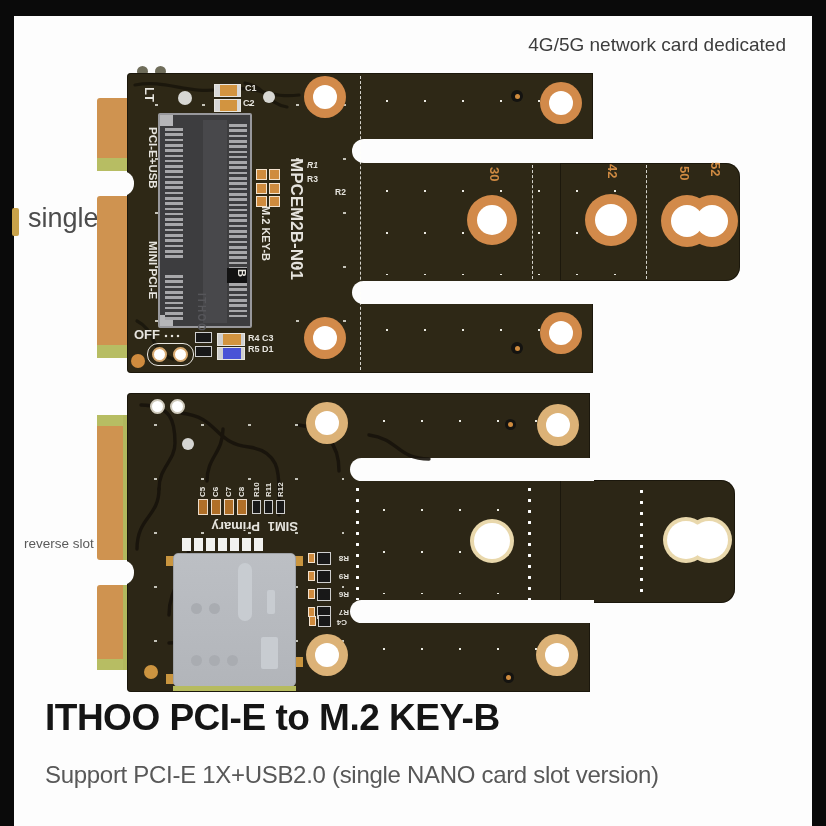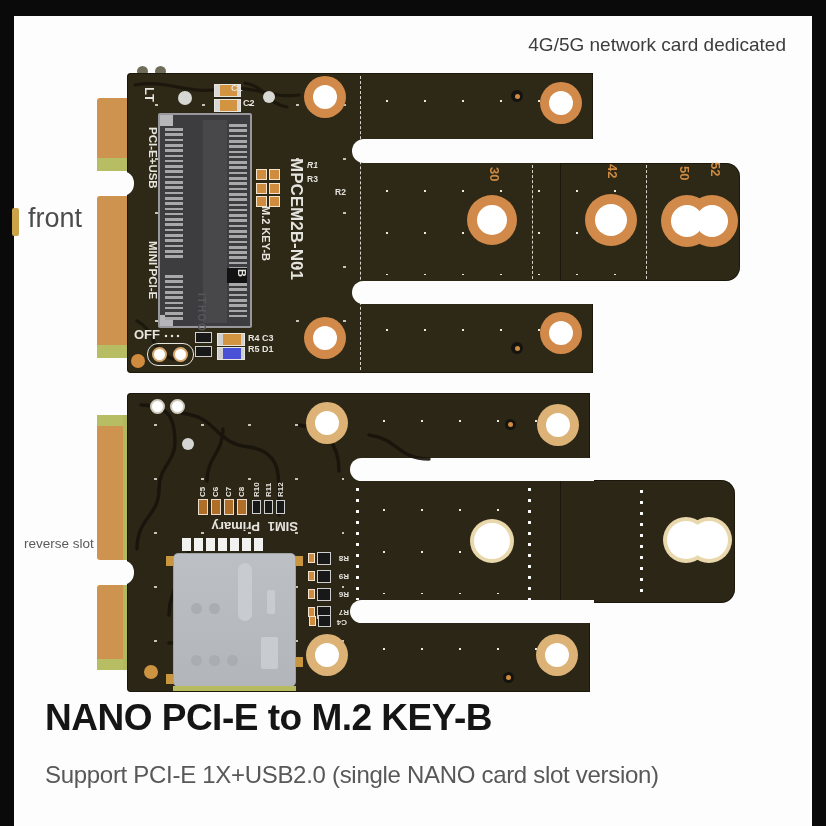--- a/index.html
+++ b/index.html
@@ -49,21 +49,21 @@
 <div id="scene">
 
   <div class="bar" style="left:0;top:0;width:826px;height:15px;"></div>
   <div class="bar" style="left:0;top:810;width:826px;height:16px;"></div>
   <div class="bar" style="left:0;top:0;width:14px;height:826px;"></div>
   <div class="bar" style="left:812px;top:0;width:14px;height:826px;"></div>
   <div class="abs" style="left:12px;top:208px;width:7px;height:28px;background:#c9a24a;border-radius:2px;"></div>
 
   <div class="lbl" style="top:35px;right:40px;font-size:19px;color:#3d3d3d;">4G/5G network card dedicated</div>
 
-  <div class="lbl" style="left:28px;top:205px;font-size:27px;color:#4c4c4c;">front</div>
+  <div class="lbl" style="left:28px;top:205px;font-size:27px;color:#4c4c4c;">single</div>
   <div class="lbl" style="left:24px;top:537px;font-size:13.5px;color:#5a5a5a;">reverse slot</div>
 
   <div>
 
     <div class="dotc" style="left:137px;top:66px;width:11px;height:11px;background:#6f6d5a;"></div>
     <div class="dotc" style="left:155px;top:66px;width:11px;height:11px;background:#6f6d5a;"></div>
 
     <div class="gtab" style="top:98px;height:73px;">
       <div class="gcap" style="bottom:0;"></div>
       </div>
@@ -112,21 +112,21 @@
     <div class="silk rot90" style="left:206px;top:293px;font-size:10px;letter-spacing:1.5px;color:#56565a;">ITHOO</div>
 
     <div class="silk rot90" style="left:156px;top:87px;font-size:13px;">LT</div>
     <div class="silk rot90" style="left:158px;top:127px;font-size:11.5px;">PCI-E+USB</div>
     <div class="silk rot90" style="left:158px;top:241px;font-size:11.5px;">MINI PCI-E</div>
     <div class="silk rot90" style="left:305px;top:158px;font-size:17px;">MPCEM2B-N01</div>
     <div class="silk rot90" style="left:271px;top:206px;font-size:11px;">M.2 KEY-B</div>
 
     <div class="cap2" style="left:214px;top:84px;width:27px;height:13px;background:linear-gradient(90deg,#d8d8d8 0 5px,#d29440 5px 22px,#d8d8d8 22px);"></div>
     <div class="cap2" style="left:214px;top:99px;width:27px;height:13px;background:linear-gradient(90deg,#d8d8d8 0 5px,#d29440 5px 22px,#d8d8d8 22px);"></div>
-    <div class="silk lbl" style="left:231px;top:84px;font-size:9px;">C1</div>
+    <div class="silk lbl" style="left:245px;top:84px;font-size:9px;">C1</div>
     <div class="silk lbl" style="left:243px;top:99px;font-size:9px;">C2</div>
 
     <div class="padO" style="left:256px;top:169px;width:11px;height:11px;"></div>
     <div class="padO" style="left:269px;top:169px;width:11px;height:11px;"></div>
     <div class="padO" style="left:256px;top:183px;width:11px;height:11px;"></div>
     <div class="padO" style="left:269px;top:183px;width:11px;height:11px;"></div>
     <div class="padO" style="left:256px;top:196px;width:11px;height:11px;"></div>
     <div class="padO" style="left:269px;top:196px;width:11px;height:11px;"></div>
     <div class="silk lbl" style="left:307px;top:161px;font-size:8.5px;font-style:italic;">R1</div>
     <div class="silk lbl" style="left:307px;top:175px;font-size:8.5px;">R3</div>
@@ -300,16 +300,16 @@
       <div class="hole" style="left:27px;top:4px;width:38px;height:38px;background:#fff;"></div>
     </div>
     <div class="via" style="left:505px;top:419px;width:11px;height:11px;">
         <div class="viain" style="inset:3px;"></div>
       </div>
     <div class="via" style="left:503px;top:672px;width:11px;height:11px;">
         <div class="viain" style="inset:3px;"></div>
       </div>
   </div>
 
-  <div class="lbl" style="left:45px;top:699px;font-size:37px;font-weight:bold;color:#151515;letter-spacing:-0.5px;">NANO PCI-E to M.2 KEY-B</div>
+  <div class="lbl" style="left:45px;top:699px;font-size:37px;font-weight:bold;color:#151515;letter-spacing:-0.5px;">ITHOO PCI-E to M.2 KEY-B</div>
   <div class="lbl" style="left:45px;top:763px;font-size:24px;color:#585858;letter-spacing:-0.3px;">Support PCI-E 1X+USB2.0 (single NANO card slot version)</div>
 
 </div>
 
 </body></html>

